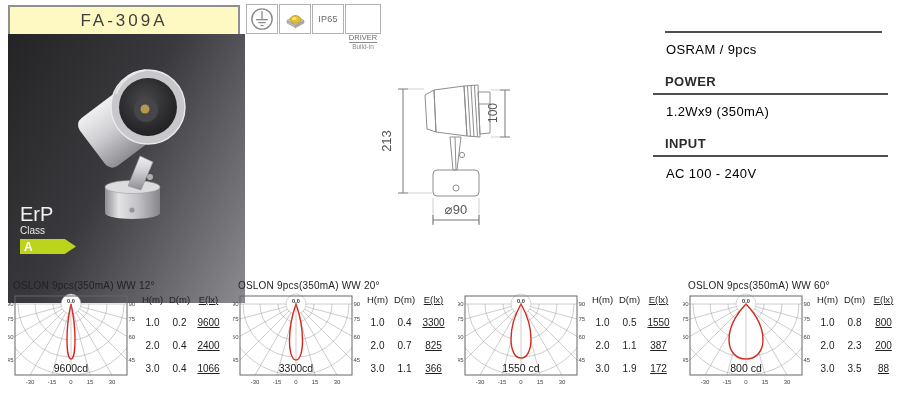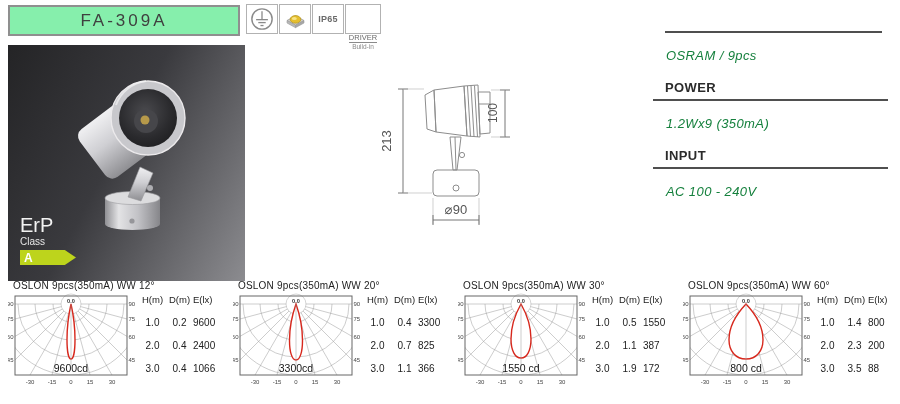--- a/index.html
+++ b/index.html
@@ -1,62 +1,62 @@
 <!DOCTYPE html>
 <html><head>
 <meta charset="utf-8">
 <style>
   html,body{margin:0;padding:0;background:#ffffff;}
   body{width:900px;height:404px;position:relative;overflow:hidden;
        font-family:"Liberation Sans","DejaVu Sans",sans-serif;color:#333;}
 
   
   .model-box{position:absolute;left:8px;top:5px;width:228px;height:27px;
-    border:2px solid #8f8f8f;display:flex;align-items:center;justify-content:center;background:#86efac;}
+    border:2px solid #8f8f8f;display:flex;align-items:center;justify-content:center;background:#fef9c3;}
   .model-box span{font-size:17px;letter-spacing:3px;color:#3f3f3f;}
   .badges{position:absolute;left:246px;top:4px;display:flex;gap:1px;}
   .badge{width:30px;height:28px;border:1px solid #b2b2b2;background:#fff;
     display:flex;flex-direction:column;align-items:center;justify-content:center;}
   .badge.wide{width:34px;}
-  .ip-label{font-size:9px;font-weight:bold;color:#6a6a6a;letter-spacing:.3px;}
+  .ip-label{font-size:9px;font-weight:normal;color:#6a6a6a;letter-spacing:.3px;}
   .drv{font-size:7.5px;font-weight:normal;color:#6a6a6a;border-bottom:1px solid #8a8a8a;line-height:9px;margin-top:46px;}
   .drv-sub{font-size:6.5px;color:#8a8a8a;line-height:8px;}
 
   
-  .photo{position:absolute;left:8px;top:34px;width:237px;height:236px;
-    background:linear-gradient(118deg,#242426 0%,#3a3a3e 45%,#8c8c90 100%);margin-top:11px;}
+  .photo{position:absolute;left:8px;top:34px;width:237px;height:269px;
+    background:linear-gradient(118deg,#242426 0%,#3a3a3e 45%,#8c8c90 100%);}
   .erp{position:absolute;left:12px;top:170px;}
   .erp-line1{font-size:20px;color:#f2f2f2;line-height:21px;}
   .erp-line2{font-size:10px;color:#e8e8e8;line-height:12px;margin-bottom:2px;}
   .erp-arrow{width:56px;height:15px;display:flex;align-items:center;
     clip-path:polygon(0 0,80% 0,100% 50%,80% 100%,0 100%);}
   .erp-arrow span{font-size:12px;font-weight:bold;color:#fff;padding-left:4px;}
 
   
   .drawing{position:absolute;left:372px;top:52px;}
   .drawing text{font-family:"Liberation Sans","DejaVu Sans",sans-serif;}
 
   
   .specs{position:absolute;left:653px;top:31px;width:235px;}
   .spec-topline{border-top:2px solid #4f4f4f;margin:0 6px 0 12px;}
   .specs h3{font-size:13px;color:#2b2b2b;margin:0;padding:4px 0 4px 12px;
     border-bottom:2px solid #4f4f4f;letter-spacing:.4px;}
-  .specs p{font-size:13px;color:#15803d;margin:0;padding:15px 0 13px 13px;letter-spacing:.4px;font-style:italic;}
+  .specs p{font-size:13px;color:#000000;margin:0;padding:9px 0 13px 13px;letter-spacing:.4px;}
 
   
   .charts{position:absolute;left:0;top:278px;width:900px;height:126px;}
   .panel{position:absolute;top:0;width:222px;height:126px;}
   .panel-title{position:absolute;left:5px;top:2px;font-size:10px;color:#222;
     white-space:nowrap;letter-spacing:.2px;}
   .panel svg{position:absolute;left:0;top:14px;}
   .ptable{position:absolute;left:131px;top:10px;width:86px;display:grid;
     grid-template-columns:27px 27px 32px;grid-auto-rows:23px;align-items:center;}
   .ptable .h{font-size:9.5px;color:#222;text-align:center;}
   .ptable .c{font-size:10px;color:#222;text-align:center;}
-  .ptable .h.e,.ptable .c.e{text-align:left;padding-right:1px;}
+  .ptable .h.e,.ptable .c.e{text-align:center;padding-right:1px;text-decoration:underline;}
 </style>
 </head>
 <body>
 
 <div class="model-box">
   <span>FA-309A</span>
 </div>
 
 <div class="badges">
   <div class="badge">
@@ -302,21 +302,20 @@
         <div class="c e">3300</div>
         <div class="c">2.0</div>
         <div class="c">0.7</div>
         <div class="c e">825</div>
         <div class="c">3.0</div>
         <div class="c">1.1</div>
         <div class="c e">366</div>
       </div>
     </div>
     <div class="panel" style="left: 458px;">
-      <div class="panel-title">OSLON 9pcs(350mA) WW 30°</div>
       <svg viewBox="0 0 130 104" width="130" height="104">
         <defs>
           <clipPath id="clip2">
             <rect x="7" y="4" width="112" height="79"></rect>
           </clipPath>
         </defs>
         <g clip-path="url(#clip2)" stroke="#9a9a9a" stroke-width="0.5" fill="none">
           <line x1="7" y1="12" x2="119" y2="12"></line>
           <line x1="63" y1="12" x2="94.0582854123025" y2="127.9110991546882"></line>
           <line x1="63" y1="12" x2="31.94171458769751" y2="127.9110991546882"></line>
@@ -411,21 +410,21 @@
         <text x="44" y="91.5" text-anchor="middle" font-size="6" fill="#444">-15</text>
         <text x="63" y="91.5" text-anchor="middle" font-size="6" fill="#444">0</text>
         <text x="82" y="91.5" text-anchor="middle" font-size="6" fill="#444">15</text>
         <text x="104" y="91.5" text-anchor="middle" font-size="6" fill="#444">30</text>
       </svg>
       <div class="ptable">
         <div class="h">H(m)</div>
         <div class="h">D(m)</div>
         <div class="h e">E(lx)</div>
         <div class="c">1.0</div>
-        <div class="c">1.4</div>
+        <div class="c">0.8</div>
         <div class="c e">800</div>
         <div class="c">2.0</div>
         <div class="c">2.3</div>
         <div class="c e">200</div>
         <div class="c">3.0</div>
         <div class="c">3.5</div>
         <div class="c e">88</div>
       </div>
     </div>
   </div>

